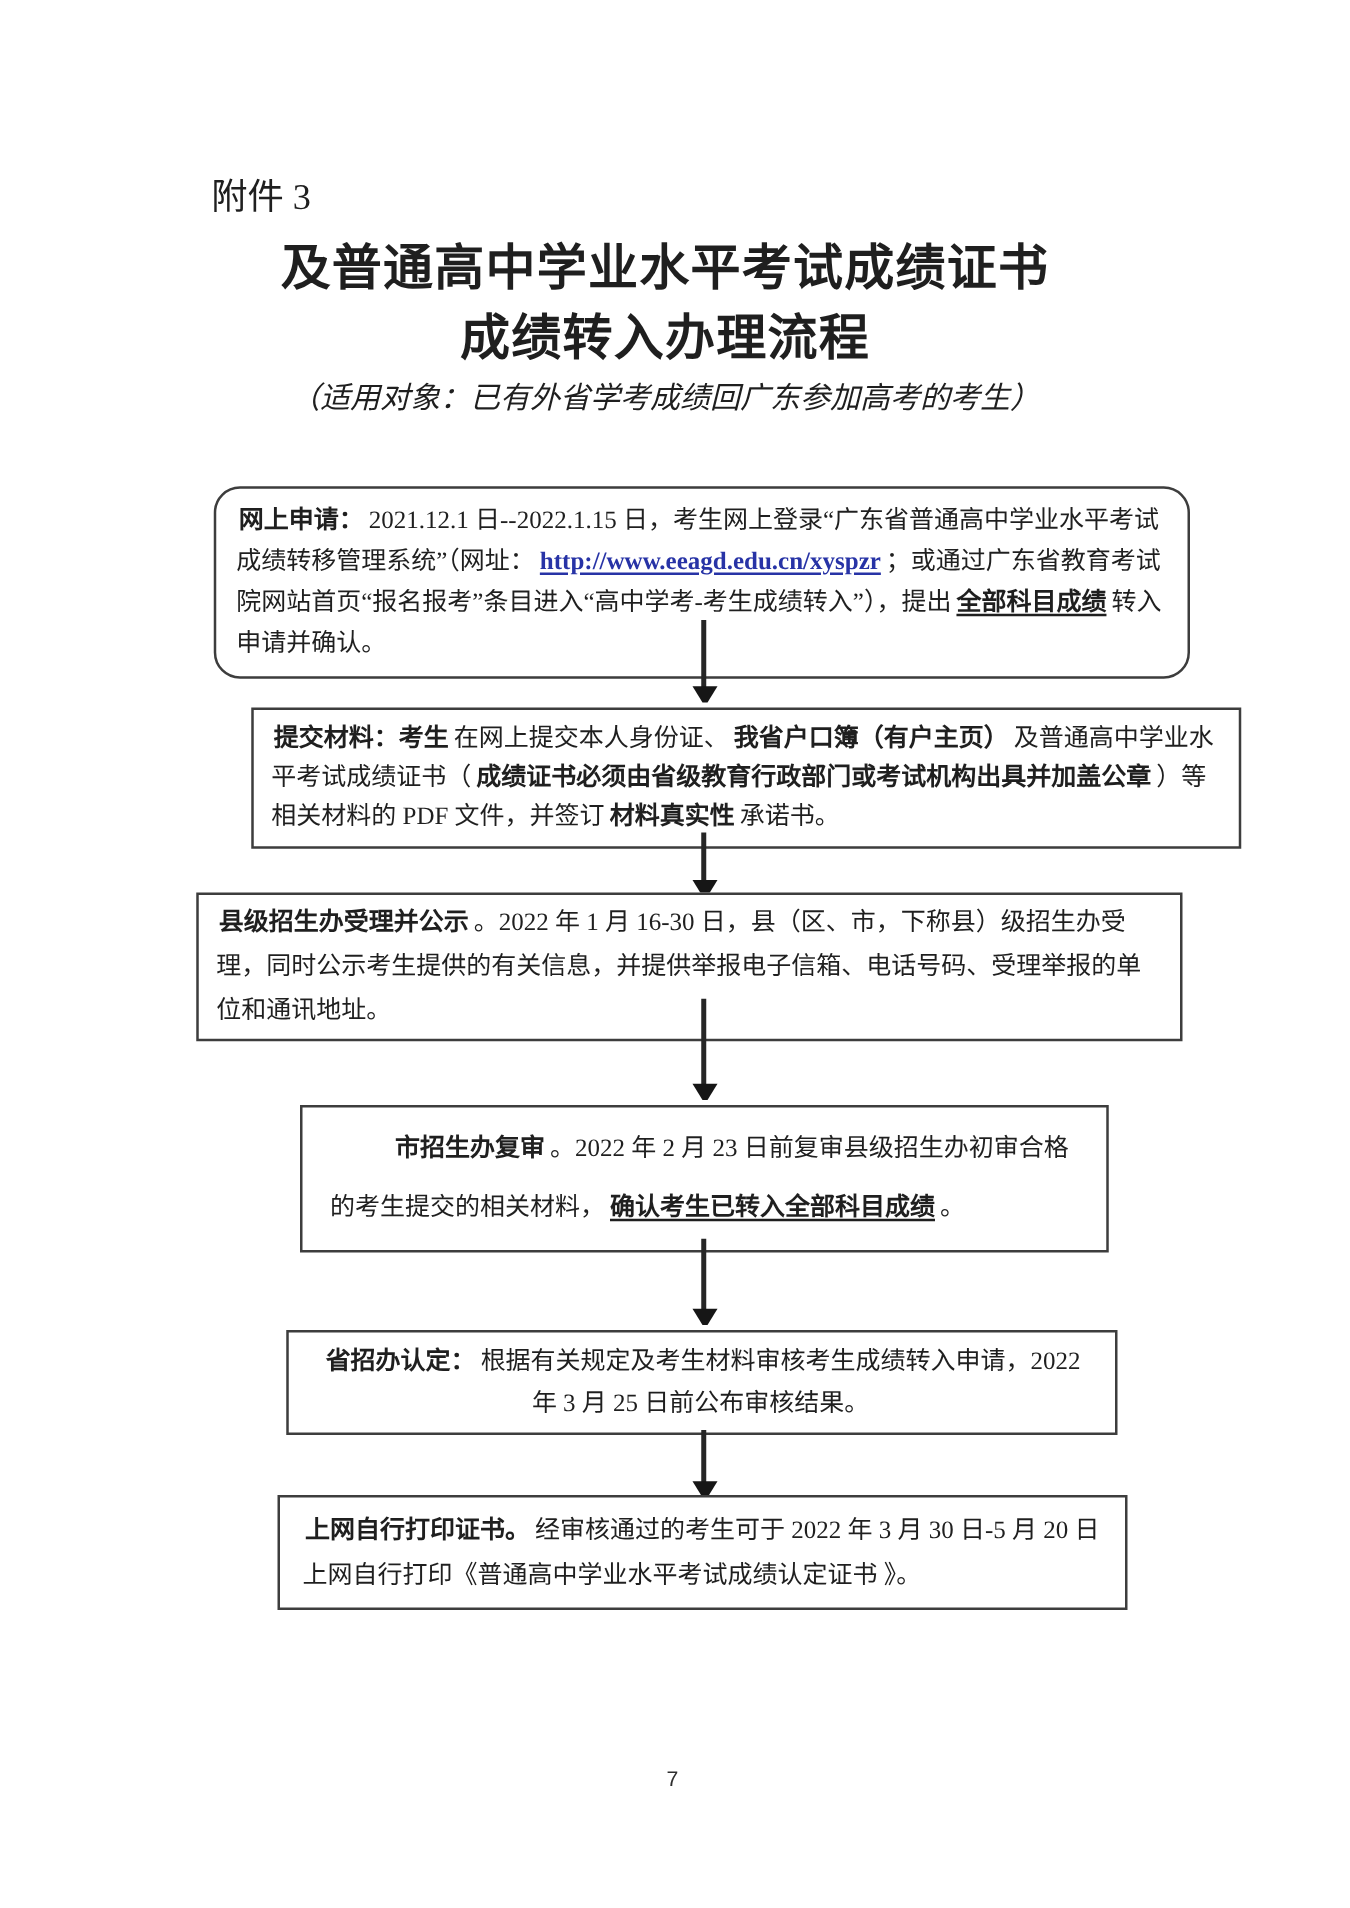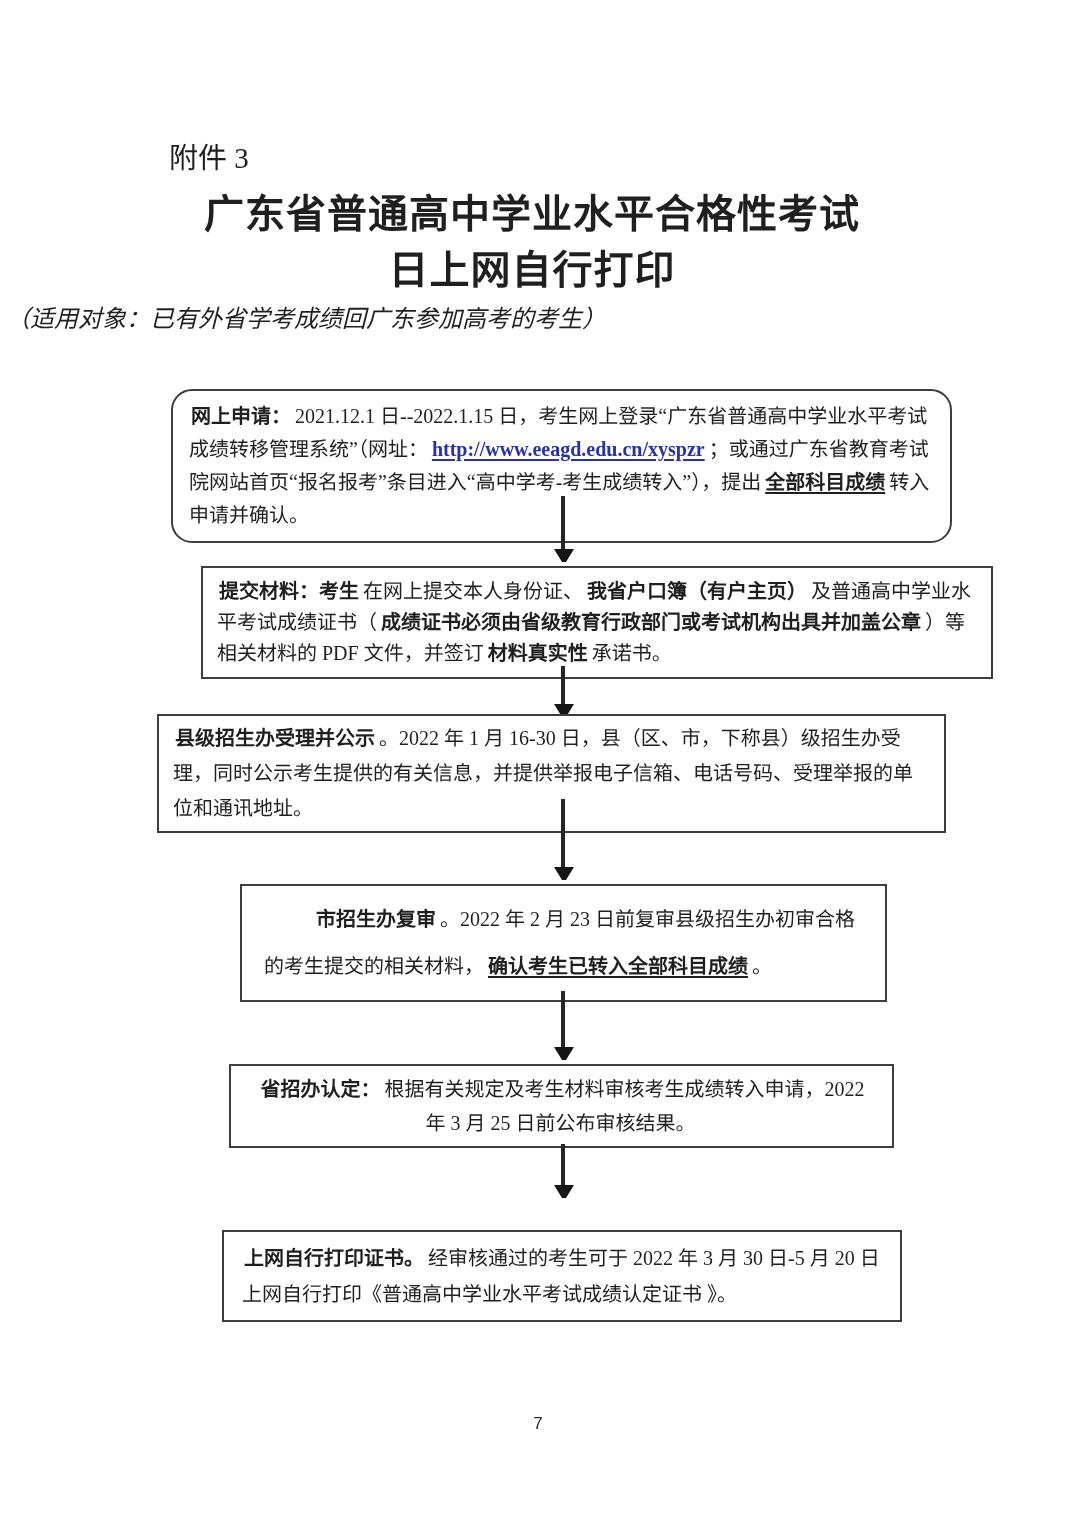--- a/index.html
+++ b/index.html
@@ -17,39 +17,39 @@
     position:absolute; left:163px; top:134px;
     font-size:29px; line-height:36px;
   }
   .title {
     position:absolute; left:0; top:181px; width:1056px;
     text-align:center; font-weight:bold;
     font-size:40px; line-height:56px; letter-spacing:1px;
   }
   .subtitle {
     position:absolute; left:0; top:297px; width:1056px;
-    font-size:24px; line-height:32px;
+    text-align:center; font-size:24px; line-height:32px;
     font-style:italic;
   }
   .fbox {
     position:absolute;
     border:2px solid var(--border);
     background:#ffffff;
     font-size:20px;
   }
   .fbox .seg { white-space:pre-wrap; }
   .b { font-weight:bold; }
   .u { text-decoration:underline; text-underline-offset:3px; }
   .link { color:var(--link-color); }
   #box-1 { left:167px; top:385px; width:781px; min-height:105px; padding:9px 16px; line-height:33px;border-radius:21px; }
   #box-2 { left:167px; top:562px; width:792px; min-height:98px;  padding:8px 14px; line-height:31px;margin-left:30px; }
   #box-3 { left:153px; top:710px; width:789px; min-height:76px;  padding:5px 14px; line-height:35px; }
   #box-4 { left:236px; top:880px; width:647px; min-height:105px; padding:10px 22px; line-height:47px; text-indent:2.5em; }
   #box-5 { left:225px; top:1060px; width:665px; min-height:78px; padding:6px 20px; line-height:34px; text-align:center; }
-  #box-6 { left:218px; top:1226px; width:680px; min-height:88px; padding:8px 18px; line-height:36px; }
+  #box-6 { left:218px; top:1192px; width:680px; min-height:88px; padding:8px 18px; line-height:36px; }
   .arrow { position:absolute; width:16px; }
   #arrow-1 { left:550px; top:492px;  height:70px; }
   #arrow-2 { left:550px; top:662px;  height:55px; }
   #arrow-3 { left:550px; top:795px;  height:85px; }
   #arrow-4 { left:550px; top:987px;  height:73px; }
   #arrow-5 { left:550px; top:1140px; height:58px; }
   .arrow .shaft {
     position:absolute; left:7px; top:0;
     width:2px; height:calc(100% - 11px);
     background:#262626;
@@ -69,22 +69,22 @@
   }
 </style>
 </head>
 <body>
 
 <div class="page">
 
   <div class="attachment">附件 3</div>
 
   <div class="title">
-    <span>广东省普通高中学业水平合格性考试</span><br>
-    <span>日上网自行打印</span>
+    <span>及普通高中学业水平考试成绩证书</span><br>
+    <span>成绩转入办理流程</span>
   </div>
 
   <div class="subtitle">（适用对象：已有外省学考成绩回广东参加高考的考生）</div>
 
   <div class="fbox" id="box-1"><span class="seg b">网上申请：</span><span class="seg">2021.12.1 日--2022.1.15 日，考生网上登录“广东省普通高中学业水平考试成绩转移管理系统”（网址：</span><span class="seg b u link">http://www.eeagd.edu.cn/xyspzr</span><span class="seg">；或通过广东省教育考试院网站首页“报名报考”条目进入“高中学考-考生成绩转入”），提出</span><span class="seg b u">全部科目成绩</span><span class="seg">转入申请并确认。</span></div>
 
   <div class="arrow" id="arrow-1">
     <span class="shaft"></span>
     <span class="head"></span>
   </div>

